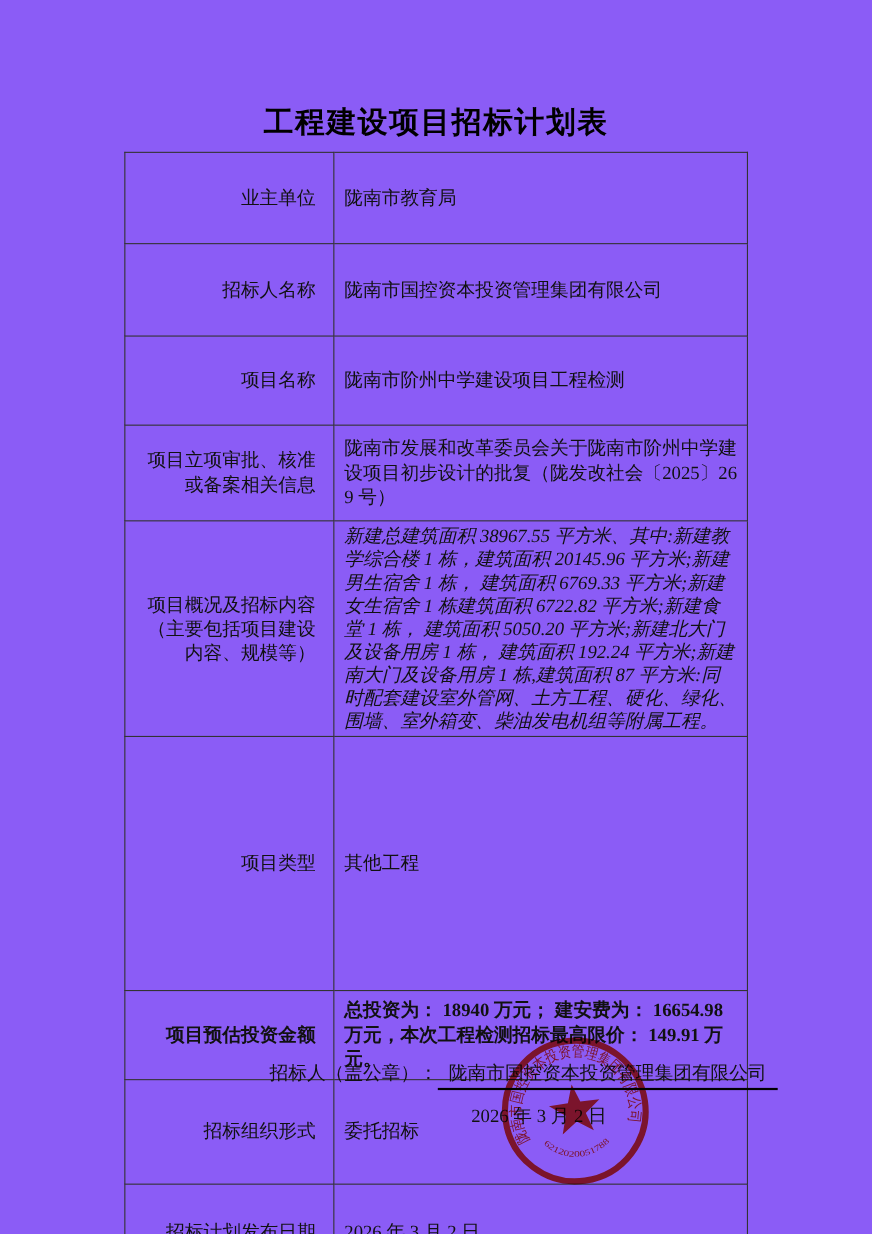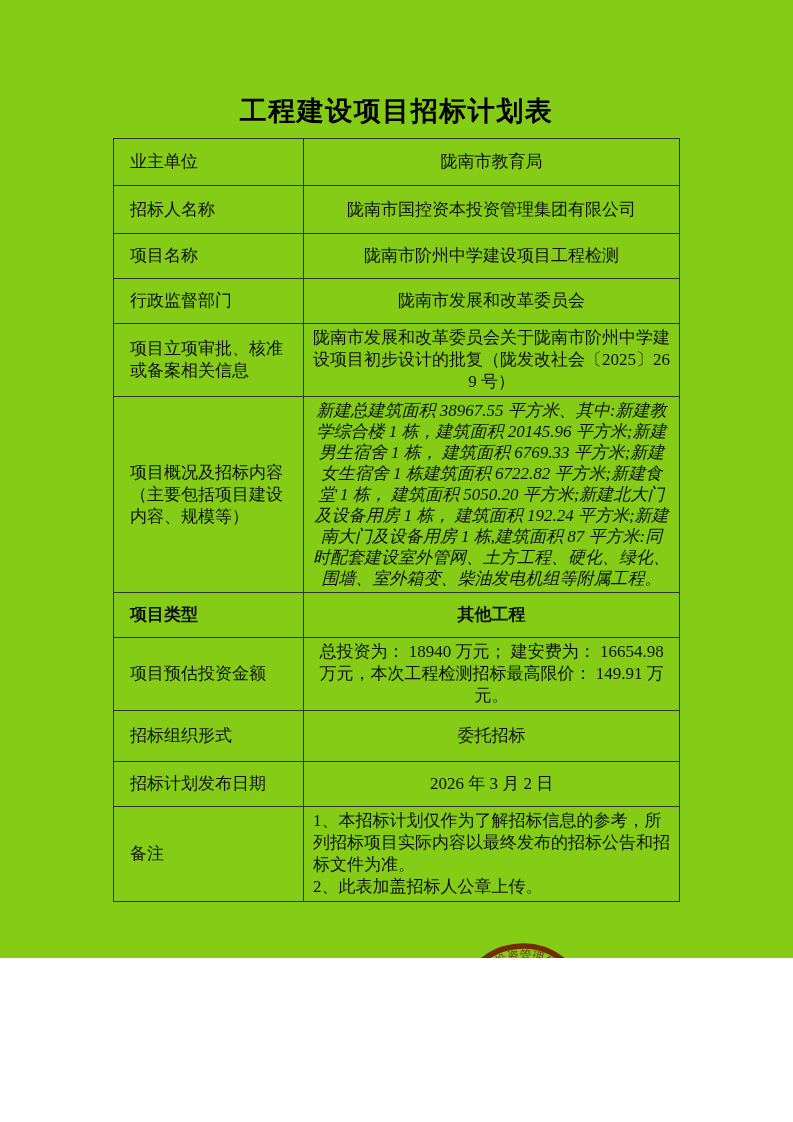--- a/index.html
+++ b/index.html
@@ -4,23 +4,23 @@
 <style>
   html, body {
     margin: 0; padding: 0;
     background: #ffffff;
     font-family: "Liberation Serif", "DejaVu Serif", serif;
     color: #111111;
   }
   .page {
     position: relative;
     width: 793px;
-    height: 958px;
+    height: 1122px;
     margin: 0 auto;
-    background: #84cc16;
+    background: #8b5cf6;
     overflow: hidden;
   }
   .doc-title {
     margin: 0;
     padding-top: 95px;
     text-align: center;
     font-size: 27px;
     font-weight: bold;
     letter-spacing: 1.5px;
     line-height: 33px;
@@ -33,25 +33,24 @@
     margin: 10px auto 0 auto;
   }
   table.plan-table td {
     border: 1.5px solid #333333;
     font-size: 17px;
     line-height: 22px;
     vertical-align: middle;
     word-break: break-all;
   }
   td.label-cell {
-    text-align: left;
-    padding: 3px 16px;
+    text-align: right;
+    padding: 21px 16px;
   }
   td.value-cell {
-    text-align: center;
     padding: 3px 9px;
   }
   td.value-cell.left {
     text-align: left;
     white-space: pre-line;
   }
   td.value-cell.dense { line-height: 21px; font-style: italic; }
   
   #table-body tr:nth-child(1)  td { height: 40px; }
   #table-body tr:nth-child(2)  td { height: 41px; }
@@ -118,24 +117,20 @@
         </tr>
         <tr>
           <td class="label-cell">招标人名称</td>
           <td class="value-cell">陇南市国控资本投资管理集团有限公司</td>
         </tr>
         <tr>
           <td class="label-cell">项目名称</td>
           <td class="value-cell">陇南市阶州中学建设项目工程检测</td>
         </tr>
         <tr>
-          <td class="label-cell">行政监督部门</td>
-          <td class="value-cell">陇南市发展和改革委员会</td>
-        </tr>
-        <tr>
           <td class="label-cell">项目立项审批、核准或备案相关信息</td>
           <td class="value-cell">陇南市发展和改革委员会关于陇南市阶州中学建设项目初步设计的批复（陇发改社会〔2025〕269 号）</td>
         </tr>
         <tr>
           <td class="label-cell">项目概况及招标内容（主要包括项目建设内容、规模等）</td>
           <td class="value-cell dense">新建总建筑面积 38967.55 平方米、其中:新建教学综合楼 1 栋，建筑面积 20145.96 平方米;新建男生宿舍 1 栋， 建筑面积 6769.33 平方米;新建女生宿舍 1 栋建筑面积 6722.82 平方米;新建食堂 1 栋， 建筑面积 5050.20 平方米;新建北大门及设备用房 1 栋， 建筑面积 192.24 平方米;新建南大门及设备用房 1 栋,建筑面积 87 平方米:同时配套建设室外管网、土方工程、硬化、绿化、围墙、室外箱变、柴油发电机组等附属工程。</td>
         </tr>
         <tr>
           <td class="label-cell">项目类型</td>
           <td class="value-cell">其他工程</td>

